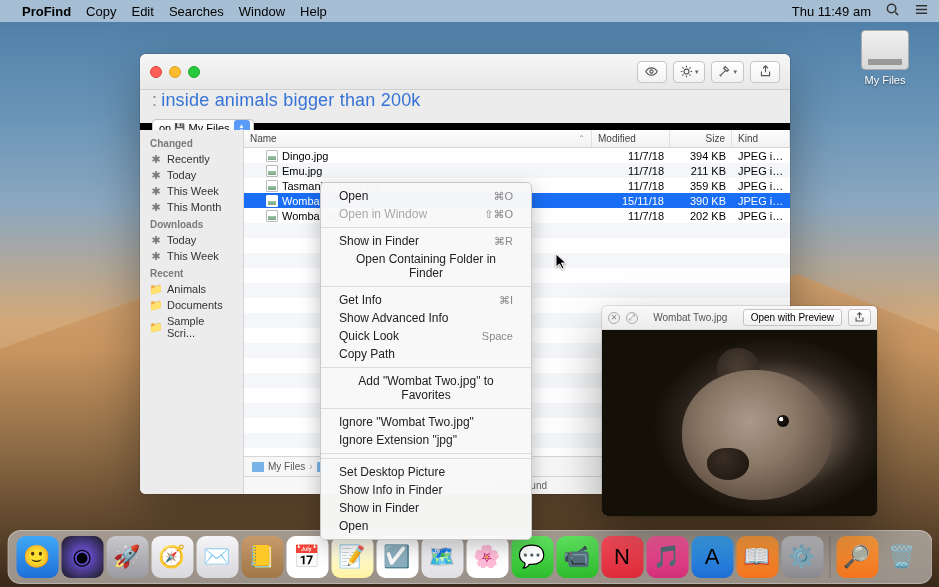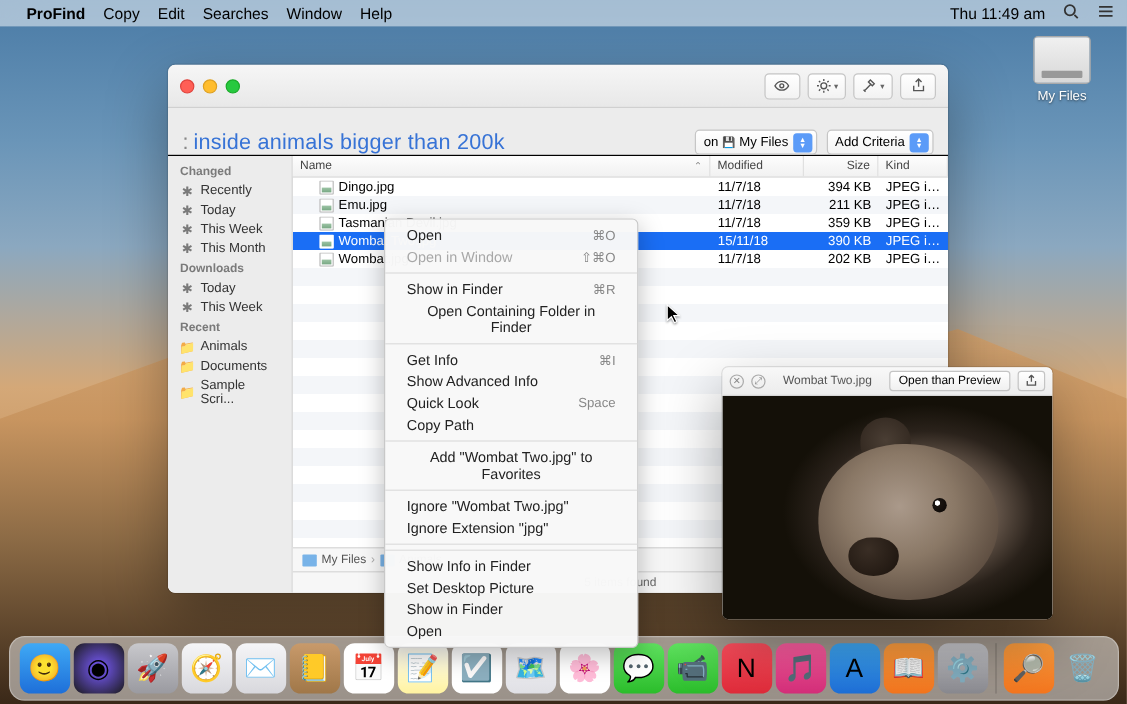--- a/index.html
+++ b/index.html
@@ -16,41 +16,41 @@
 .desktop-icon .drive::after { content:""; position:absolute; bottom:4px; left:6px; right:6px; height:6px; background:#999; border-radius:1px; }
 .window { position:absolute; background:#ececec; border-radius:6px; box-shadow:0 20px 50px rgba(0,0,0,.35),0 0 0 1px rgba(0,0,0,.1); overflow:hidden; }
 .main-window { left:140px; top:54px; width:650px; height:440px; display:flex; flex-direction:column; }
 .titlebar { height:36px; display:flex; align-items:center; padding:0 10px; background:linear-gradient(#f6f6f6,#e8e8e8); border-bottom:1px solid #d0d0d0; }
 .traffic { display:flex; gap:7px; }
 .traffic span { width:12px; height:12px; border-radius:50%; display:block; }
 .tr-r{background:#ff5f56;border:1px solid #e0443e;} .tr-y{background:#ffbd2e;border:1px solid #dea123;} .tr-g{background:#27c93f;border:1px solid #1aab29;}
 .toolbar-right { margin-left:auto; display:flex; gap:6px; }
 .tb-btn { height:22px; min-width:30px; background:linear-gradient(#fff,#f2f2f2); border:1px solid #c6c6c6; border-radius:4px; display:flex; align-items:center; justify-content:center; font-size:11px; color:#444; padding:0 6px; gap:2px; }
 .tb-btn svg{width:13px;height:13px;}
-.searchbar { height:40px; display:flex; align-items:flex-end; padding:0 12px; background:#ececec; border-bottom:1px solid #000000; gap:8px; }
+.searchbar { height:40px; display:flex; align-items:flex-start; padding:0 12px; background:#ececec; border-bottom:7px solid #000000; gap:8px;flex-direction:column; }
 .prompt { color:#3773d6; font-size:18px; font-weight:400; letter-spacing:.2px; flex:1; }
 .prompt .colon{color:#888;margin-right:4px;}
 .combo { height:21px; background:linear-gradient(#fff,#f3f3f3); border:1px solid #c6c6c6; border-radius:4px; display:flex; align-items:center; font-size:11px; padding:0 3px 0 6px; }
 .combo .arrow { width:16px; height:16px; background:#5b9bf8; border-radius:3px; margin-left:4px; color:#fff; display:flex; flex-direction:column; align-items:center; justify-content:center; font-size:7px; line-height:5px; }
 .body { flex:1; display:flex; background:#fff; overflow:hidden; }
 .sidebar { width:104px; background:#ececec; border-right:1px solid #d6d6d6; padding:4px 0; font-size:11px; overflow:auto; }
 .sb-head { color:#7a7a7a; font-weight:700; padding:4px 10px 2px; font-size:10px; }
 .sb-item { padding:2px 10px 2px 10px; display:flex; align-items:center; gap:5px; color:#333; }
 .sb-item .ic{width:12px;height:12px;display:inline-flex;align-items:center;justify-content:center;color:#7a7a7a;}
 .sb-item .ic.folder{color:#65b1ef;}
 .content { flex:1; display:flex; flex-direction:column; }
 .cols { height:18px; display:flex; background:linear-gradient(#fdfdfd,#f1f1f1); border-bottom:1px solid #d6d6d6; font-size:10px; color:#444; }
 .col { padding:2px 6px; border-right:1px solid #e0e0e0; display:flex; align-items:center; }
 .col.name{flex:1;} .col.mod{width:78px;} .col.size{width:62px;text-align:right;justify-content:flex-end;} .col.kind{width:58px;}
 .col.name .sort{margin-left:auto;color:#888;font-size:8px;}
 .rows { flex:1; overflow:auto; font-size:11px; }
 .row { height:15px; display:flex; align-items:center; }
 .row:nth-child(even){background:#f4f6f9;}
 .row.sel{background:#1a6ef5;color:#fff;}
-.cell { padding:0 6px; overflow:hidden; white-space:nowrap; text-overflow:ellipsis; }
+.cell { padding:0 6px; overflow:hidden; white-space:nowrap; text-overflow:ellipsis;text-align:right; }
 .cell.name{flex:1;display:flex;align-items:center;gap:4px;padding-left:22px;} .cell.mod{width:78px;} .cell.size{width:62px;text-align:right;} .cell.kind{width:58px;}
 .fileic{width:12px;height:12px;background:#fff;border:1px solid #bbb;border-radius:1px;position:relative;flex-shrink:0;}
 .fileic::after{content:"";position:absolute;bottom:1px;left:1px;right:1px;height:4px;background:linear-gradient(#9cc4a5,#78a884);}
 .row.sel .fileic{border-color:#fff;}
 .pathbar { height:20px; border-top:1px solid #d6d6d6; background:#f7f7f7; display:flex; align-items:center; padding:0 8px; font-size:10px; color:#555; gap:4px; }
 .pathbar .fld{width:12px;height:10px;background:#78b3e8;border-radius:1px;}
 .status { height:18px; border-top:1px solid #d6d6d6; background:#f7f7f7; font-size:10px; color:#666; display:flex; align-items:center; justify-content:center; }
 .ctxmenu { position:absolute; left:320px; top:182px; width:212px; background:rgba(248,248,248,.98); border:1px solid #c8c8c8; border-radius:5px; box-shadow:0 6px 20px rgba(0,0,0,.25); padding:4px 0; font-size:12px; z-index:50; }
 .mi { padding:2px 18px; display:flex; align-items:center; color:#222; position:relative;text-align:center; }
 .mi.disabled{color:#a8a8a8;}
@@ -312,39 +312,39 @@
     <div class="msep"></div>
     <div class="mi">
       <span>Ignore "Wombat Two.jpg"</span>
     </div>
     <div class="mi">
       <span>Ignore Extension "jpg"</span>
     </div>
     <div class="msep"></div>
     <div class="msep"></div>
     <div class="mi">
+      <span>Set Desktop Picture</span>
+    </div>
+    <div class="mi">
       <span>Show Info in Finder</span>
-    </div>
-    <div class="mi">
-      <span>Set Desktop Picture</span>
     </div>
     <div class="mi">
       <span>Show in Finder</span>
     </div>
     <div class="mi">
       <span>Open</span>
     </div>
   </div>
 
 <div class="window ql-window" style="display:flex;flex-direction:column;">
   <div class="ql-bar">
     <span class="ql-close">✕</span>
     <span class="ql-close">⤢</span>
     <span class="ql-title">Wombat Two.jpg</span>
-    <span class="ql-btn">Open than Preview</span>
+    <span class="ql-btn">Open with Preview</span>
     <span class="ql-btn" style="padding:0 5px;">
         <svg width="11" height="11" viewBox="0 0 16 16" fill="none" stroke="#555" stroke-width="1.6">
           <path d="M8 1v8M5 4l3-3 3 3M3 8v5h10V8"></path>
         </svg>
       </span>
   </div>
   <div class="ql-img">
     <div class="wombat-ear"></div>
       <div class="wombat-head"></div>
       <div class="wombat-nose"></div>

